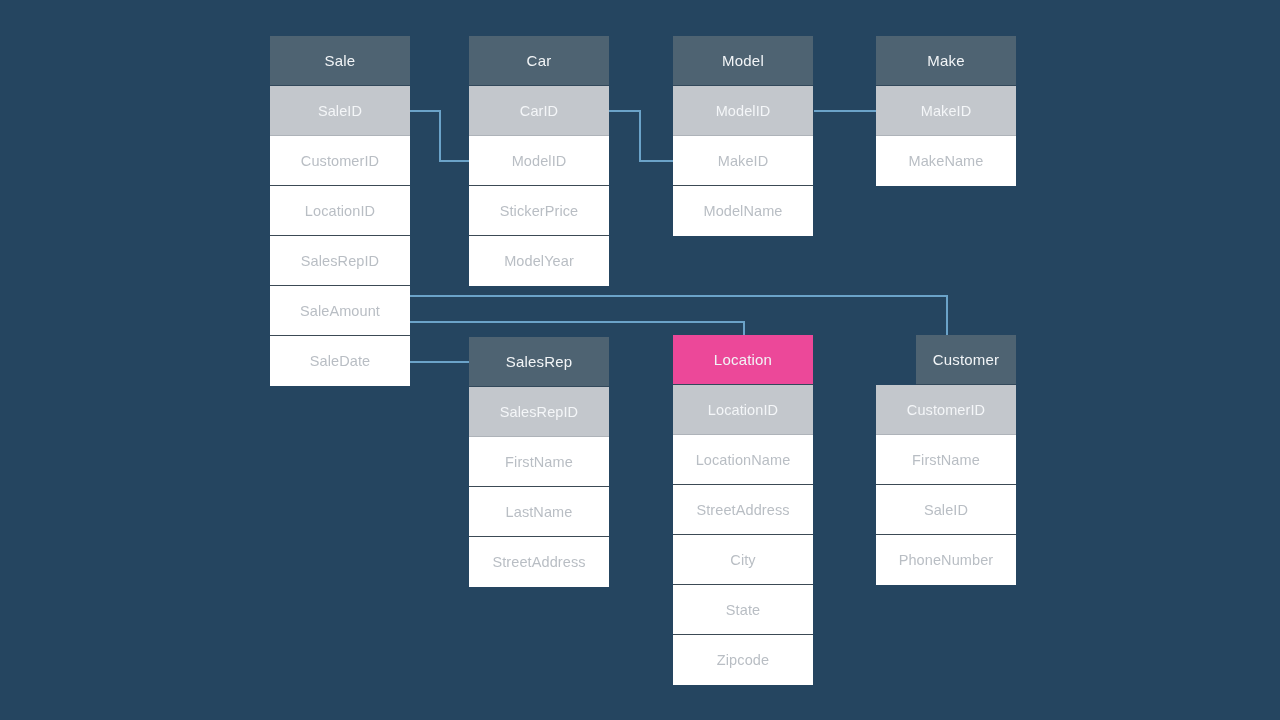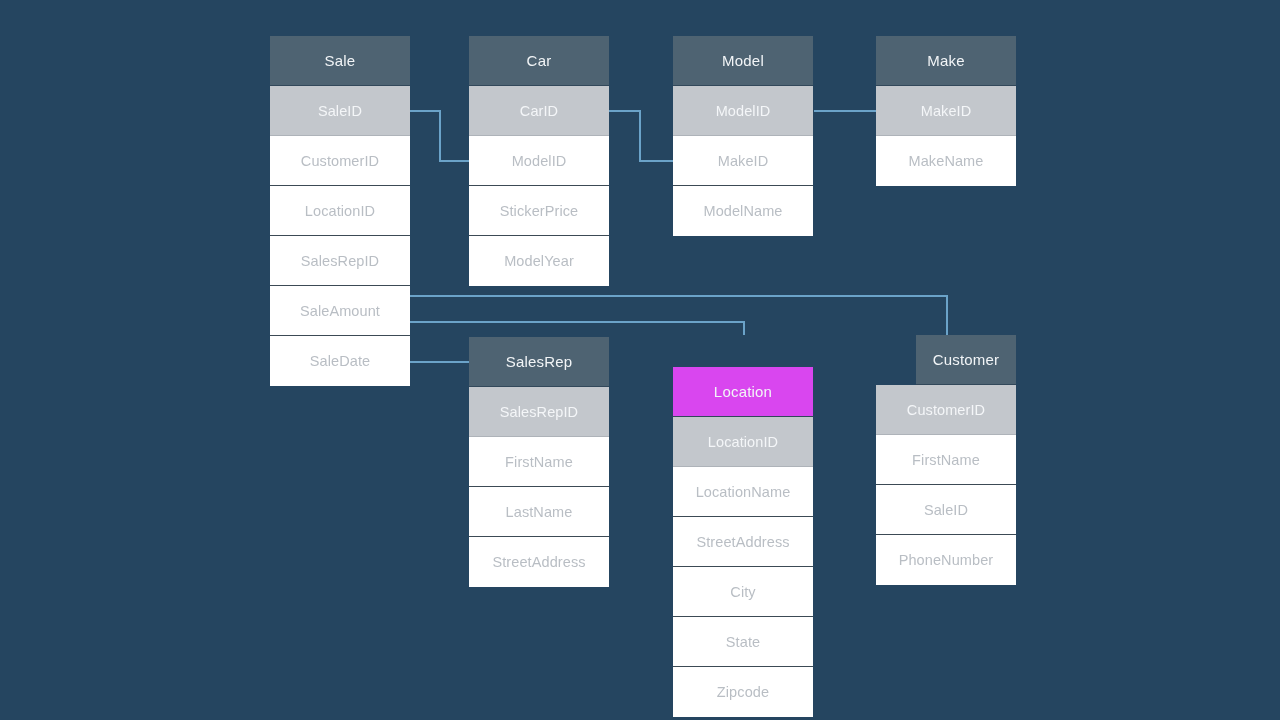--- a/index.html
+++ b/index.html
@@ -111,21 +111,21 @@
         <div class="entity-field last">MakeName</div>
       </div>
       <div class="entity-table" style="left: 469px; top: 337px;">
         <div class="entity-header" style="background: rgb(78, 99, 114);">SalesRep</div>
         <div class="entity-field pk">SalesRepID</div>
         <div class="entity-field">FirstName</div>
         <div class="entity-field">LastName</div>
         <div class="entity-field last">StreetAddress</div>
       </div>
       <div class="entity-table" style="left: 673px; top: 335px;">
-        <div class="entity-header" style="background: #d946ef; margin-top: 32px;">Location</div>
+        <div class="entity-header" style="background: #ec4899;">Location</div>
         <div class="entity-field pk">LocationID</div>
         <div class="entity-field">LocationName</div>
         <div class="entity-field">StreetAddress</div>
         <div class="entity-field">City</div>
         <div class="entity-field">State</div>
         <div class="entity-field last">Zipcode</div>
       </div>
       <div class="entity-table" style="left: 876px; top: 335px;">
         <div class="entity-header" style="background: rgb(78, 99, 114); margin-left: 40px;">Customer</div>
         <div class="entity-field pk">CustomerID</div>

